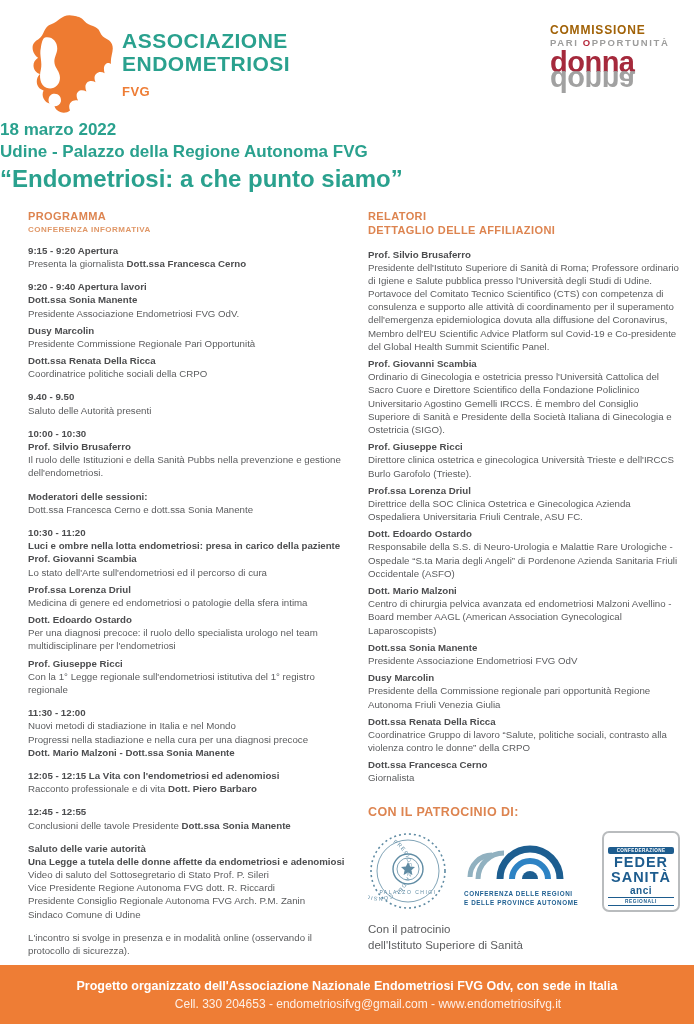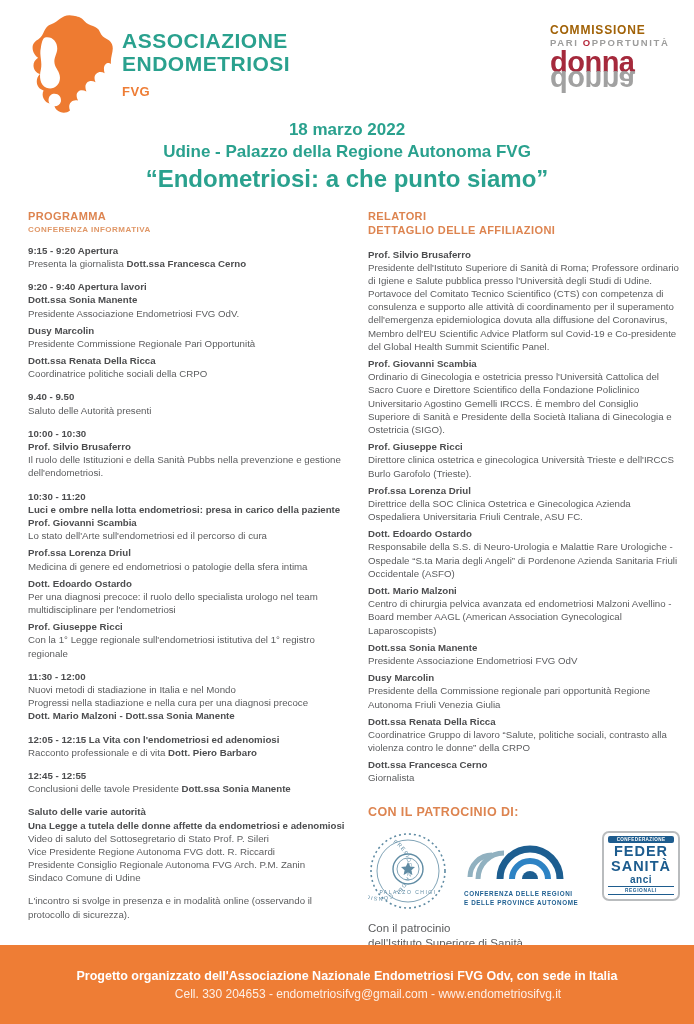--- a/index.html
+++ b/index.html
@@ -20,21 +20,21 @@
   .brand-sub{color:#ee7d35;font-weight:700;font-size:13px;margin-top:9px;letter-spacing:.5px;}
   .cpo{width:138px;margin-top:10px;text-align:left;line-height:1;}
   .cpo-l1{color:#a16207;font-weight:700;font-size:12px;letter-spacing:.8px;}
   .cpo-l2{color:#9d9d9c;font-weight:700;font-size:9.5px;letter-spacing:1.6px;margin-top:2px;}
   .cpo-l2 .red-o{color:#b5273b;}
   .donna-wrap{margin-top:1px;}
   .donna{color:#a5293c;font-weight:800;font-size:29px;letter-spacing:-.5px;line-height:.9;}
   .donna-mirror{color:#9d9d9c;font-weight:800;font-size:29px;letter-spacing:-.5px;line-height:.9;transform:scaleY(-1);margin-top:-7px;opacity:.95;}
 
   
-  .event{text-align:center;color:#2aa18e;margin-top:4px;}
+  .event{color:#2aa18e;margin-top:4px;}
   .event-date{font-size:17px;font-weight:700;}
   .event-location{font-size:17px;font-weight:700;margin-top:2px;}
   .event-title{font-size:24px;font-weight:700;margin-top:3px;}
 
   
   .columns{display:flex;gap:16px;padding:17px 14px 0 28px;}
   .col-left{flex:0 0 324px;}
   .col-right{flex:1;min-width:0;}
 
   .section-heading{font-size:11px;font-weight:700;color:#dd8450;letter-spacing:.4px;line-height:1.25;}
@@ -49,36 +49,36 @@
   .rentry{margin-top:4px;}
   .rentry:first-child{margin-top:0;}
   .rname{font-size:9.7px;line-height:1.36;font-weight:700;color:#4c4d4f;}
   .rdesc{font-size:9.7px;line-height:1.36;}
 
   
   .patrocinio-heading{margin-top:20px;font-size:12.5px;font-weight:700;color:#dd8450;letter-spacing:.4px;}
   .logos-row{display:flex;align-items:flex-start;margin-top:12px;}
   .conferenza{margin-left:16px;text-align:left;}
   .conferenza-caption{font-size:6.3px;font-weight:700;color:#1d5e90;letter-spacing:.6px;line-height:1.5;margin-top:2px;}
-  .feder-badge{margin-left:auto;width:66px;border:2px solid #b9bcbe;border-radius:7px;background:#fff;text-align:center;padding:3px 4px 4px;color:#1d5c8e;}
+  .feder-badge{margin-left:auto;width:66px;border:2px solid #b9bcbe;border-radius:7px;background:#fff;text-align:center;padding:14px 4px 4px;color:#1d5c8e;}
   .feder-topbar{background:#1d5c8e;color:#fff;font-size:4.6px;font-weight:700;letter-spacing:.4px;border-radius:2px;padding:1px 0;}
   .feder-big{font-size:14.5px;font-weight:700;letter-spacing:1px;line-height:1.02;margin-top:1px;}
   .feder-mid{font-size:10px;font-weight:700;letter-spacing:.5px;line-height:1.1;}
   .feder-tiny{font-size:4.8px;font-weight:700;letter-spacing:.6px;margin-top:1px;border-top:1px solid #1d5c8e;border-bottom:1px solid #1d5c8e;padding:1px 0;}
   .feder-tiny2{font-size:4.8px;font-weight:700;margin-top:1px;}
   .iss-note{margin-top:10px;font-size:11.5px;color:#5b5c5e;line-height:1.35;}
   .logos-row2{display:flex;align-items:flex-start;margin-top:12px;}
   .regione-box{border:1px solid #c9ccce;display:flex;align-items:stretch;background:#fff;}
   .regione-eagle-cell{width:30px;display:flex;align-items:center;justify-content:center;border-right:1px solid #c9ccce;padding:2px;}
   .regione-text{padding:5px 7px;font-size:6.2px;font-weight:700;color:#6b6f72;letter-spacing:.5px;line-height:1.6;white-space:nowrap;}
   .consiglio-wrap{margin-left:26px;}
   .consiglio-bar{background:#2e83c4;color:#fff;font-size:7.5px;letter-spacing:1.2px;text-align:center;padding:4px 0;font-weight:400;}
 
   
-  .footer{position:absolute;left:0;right:0;bottom:0;height:79px;background:#ee7d35;color:#fff;
+  .footer{position:absolute;left:0;right:0;bottom:0;height:59px;background:#ee7d35;color:#fff;
     display:flex;flex-direction:column;align-items:center;justify-content:center;gap:4px;text-align:center;}
   .footer-l1{font-size:12.5px;font-weight:700;}
   .footer-l2{font-size:12px;color:rgba(255,255,255,.88);margin-left:42px;}
 </style>
 </head>
 <body>
 
 <div class="header">
   <div class="brand">
     <svg class="logo-mark" viewBox="0 0 100 112" xmlns="http://www.w3.org/2000/svg">
@@ -135,20 +135,24 @@
           <div class="pline"><span>Coordinatrice politiche sociali della CRPO</span></div>
         </div>
         <div class="pblock gap-lg">
           <div class="pline"><span class="b">9.40 - 9.50</span></div>
           <div class="pline"><span>Saluto delle Autorità presenti</span></div>
         </div>
         <div class="pblock gap-lg">
           <div class="pline"><span class="b">10:00 - 10:30</span></div>
           <div class="pline"><span class="b">Prof. Silvio Brusaferro</span></div>
           <div class="pline"><span>Il ruolo delle Istituzioni e della Sanità Pubbs nella prevenzione e gestione dell'endometriosi.</span></div>
+        </div>
+        <div class="pblock gap-lg">
+          <div class="pline"><span class="b">Moderatori delle sessioni:</span></div>
+          <div class="pline"><span>Dott.ssa Francesca Cerno e dott.ssa Sonia Manente</span></div>
         </div>
         <div class="pblock gap-lg">
           <div class="pline"><span class="b">10:30 - 11:20</span></div>
           <div class="pline"><span class="b">Luci e ombre nella lotta endometriosi: presa in carico della paziente</span></div>
           <div class="pline"><span class="b">Prof. Giovanni Scambia</span></div>
           <div class="pline"><span>Lo stato dell'Arte sull'endometriosi ed il percorso di cura</span></div>
         </div>
         <div class="pblock gap-sm">
           <div class="pline"><span class="b">Prof.ssa Lorenza Driul</span></div>
           <div class="pline"><span>Medicina di genere ed endometriosi o patologie della sfera intima</span></div>

